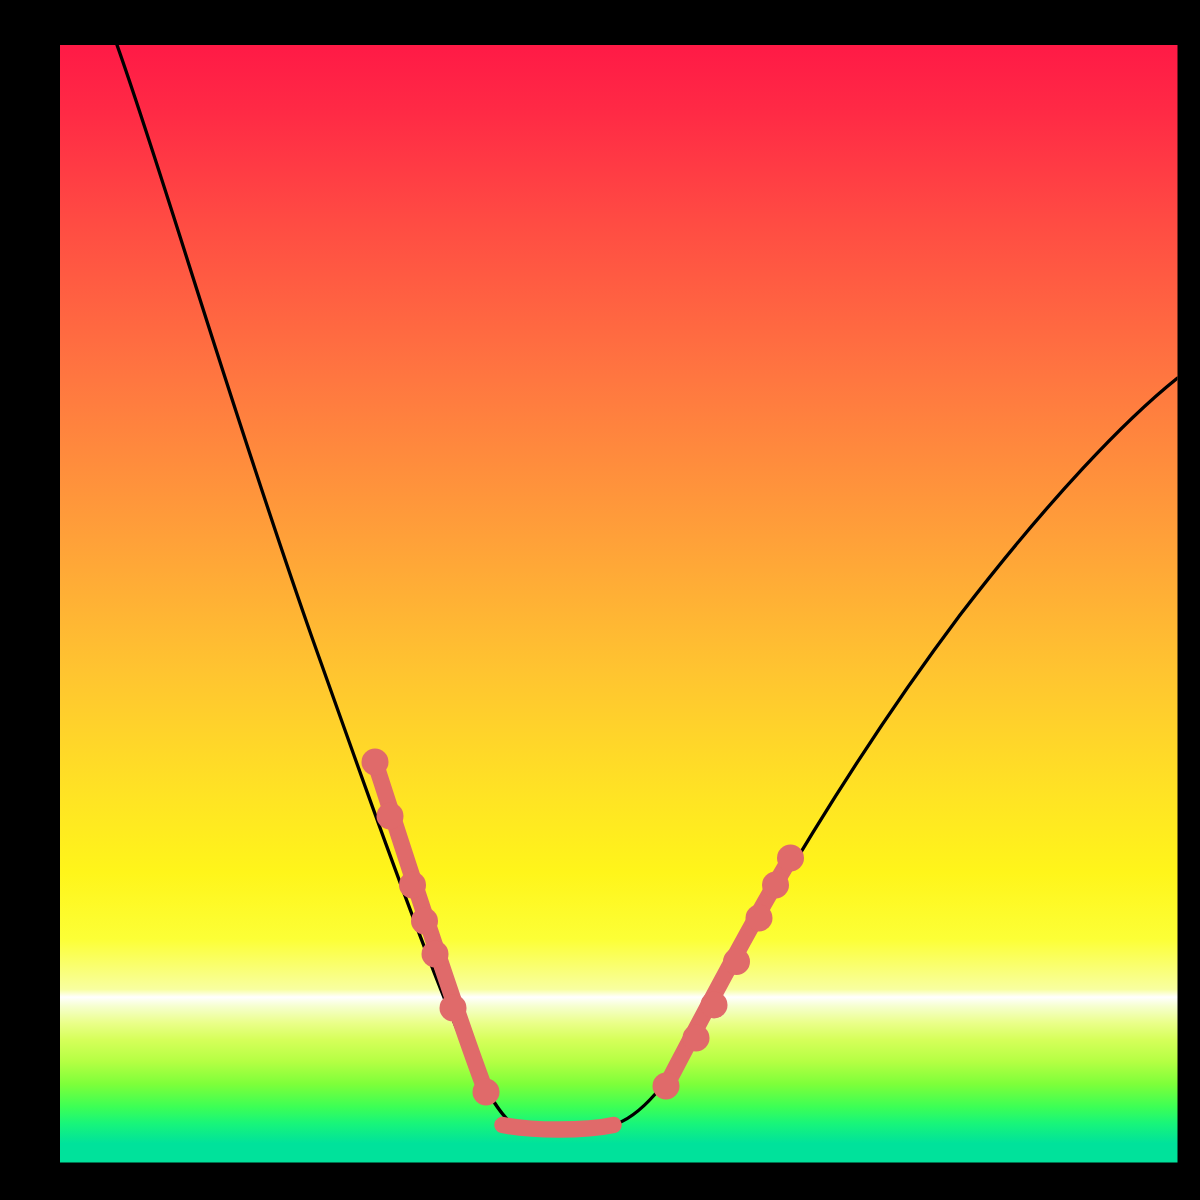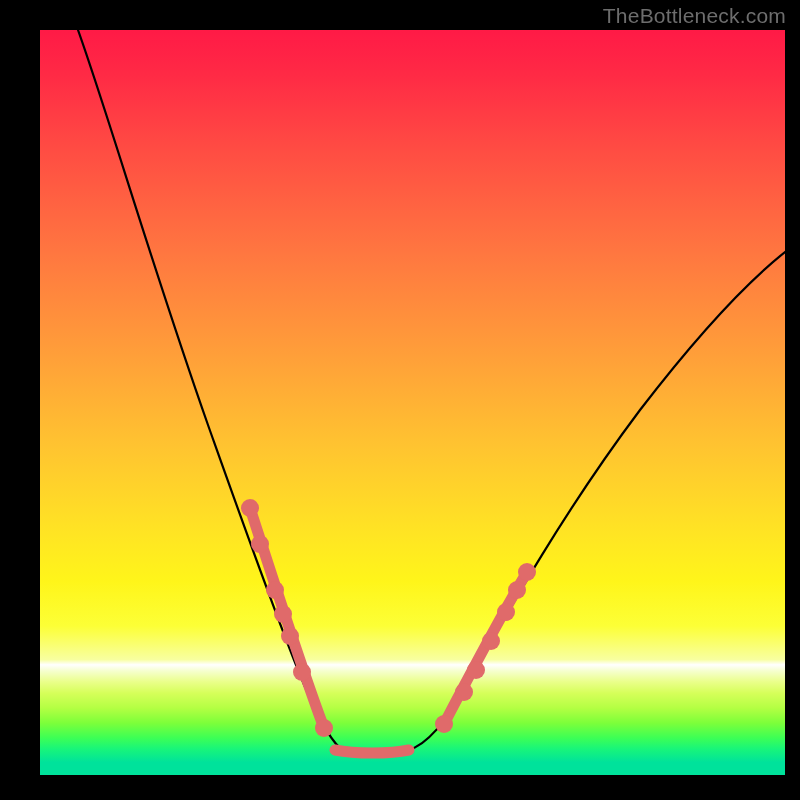--- a/index.html
+++ b/index.html
@@ -114,14 +114,13 @@
 
       <circle class="dot" cx="404" cy="694" r="9"></circle>
       <circle class="dot" cx="424" cy="662" r="9"></circle>
       <circle class="dot" cx="436" cy="640" r="9"></circle>
       <circle class="dot" cx="451" cy="611" r="9"></circle>
       <circle class="dot" cx="466" cy="582" r="9"></circle>
       <circle class="dot" cx="477" cy="560" r="9"></circle>
       <circle class="dot" cx="487" cy="542" r="9"></circle>
     </svg>
   </div>
-  <div class="watermark">TheBottleneck.com</div>
 </div>
 
 </body></html>

